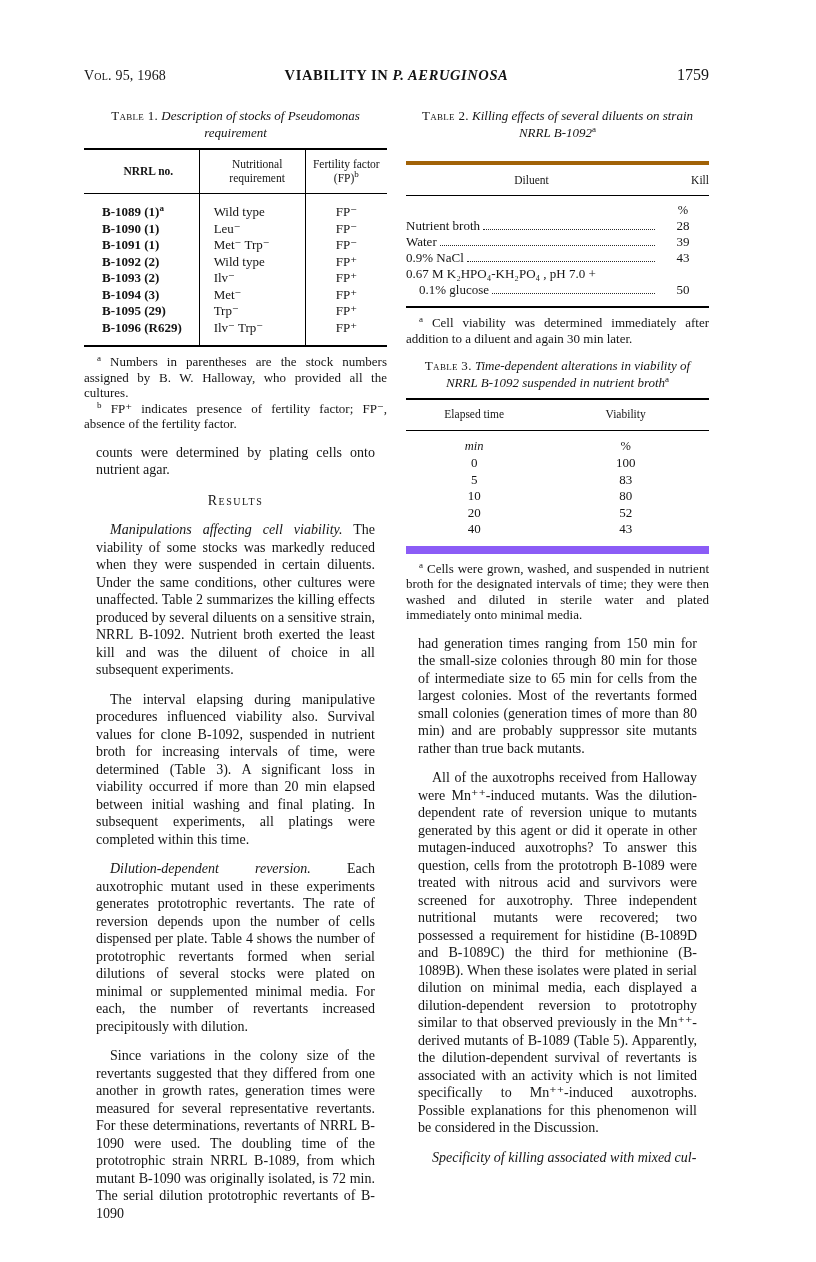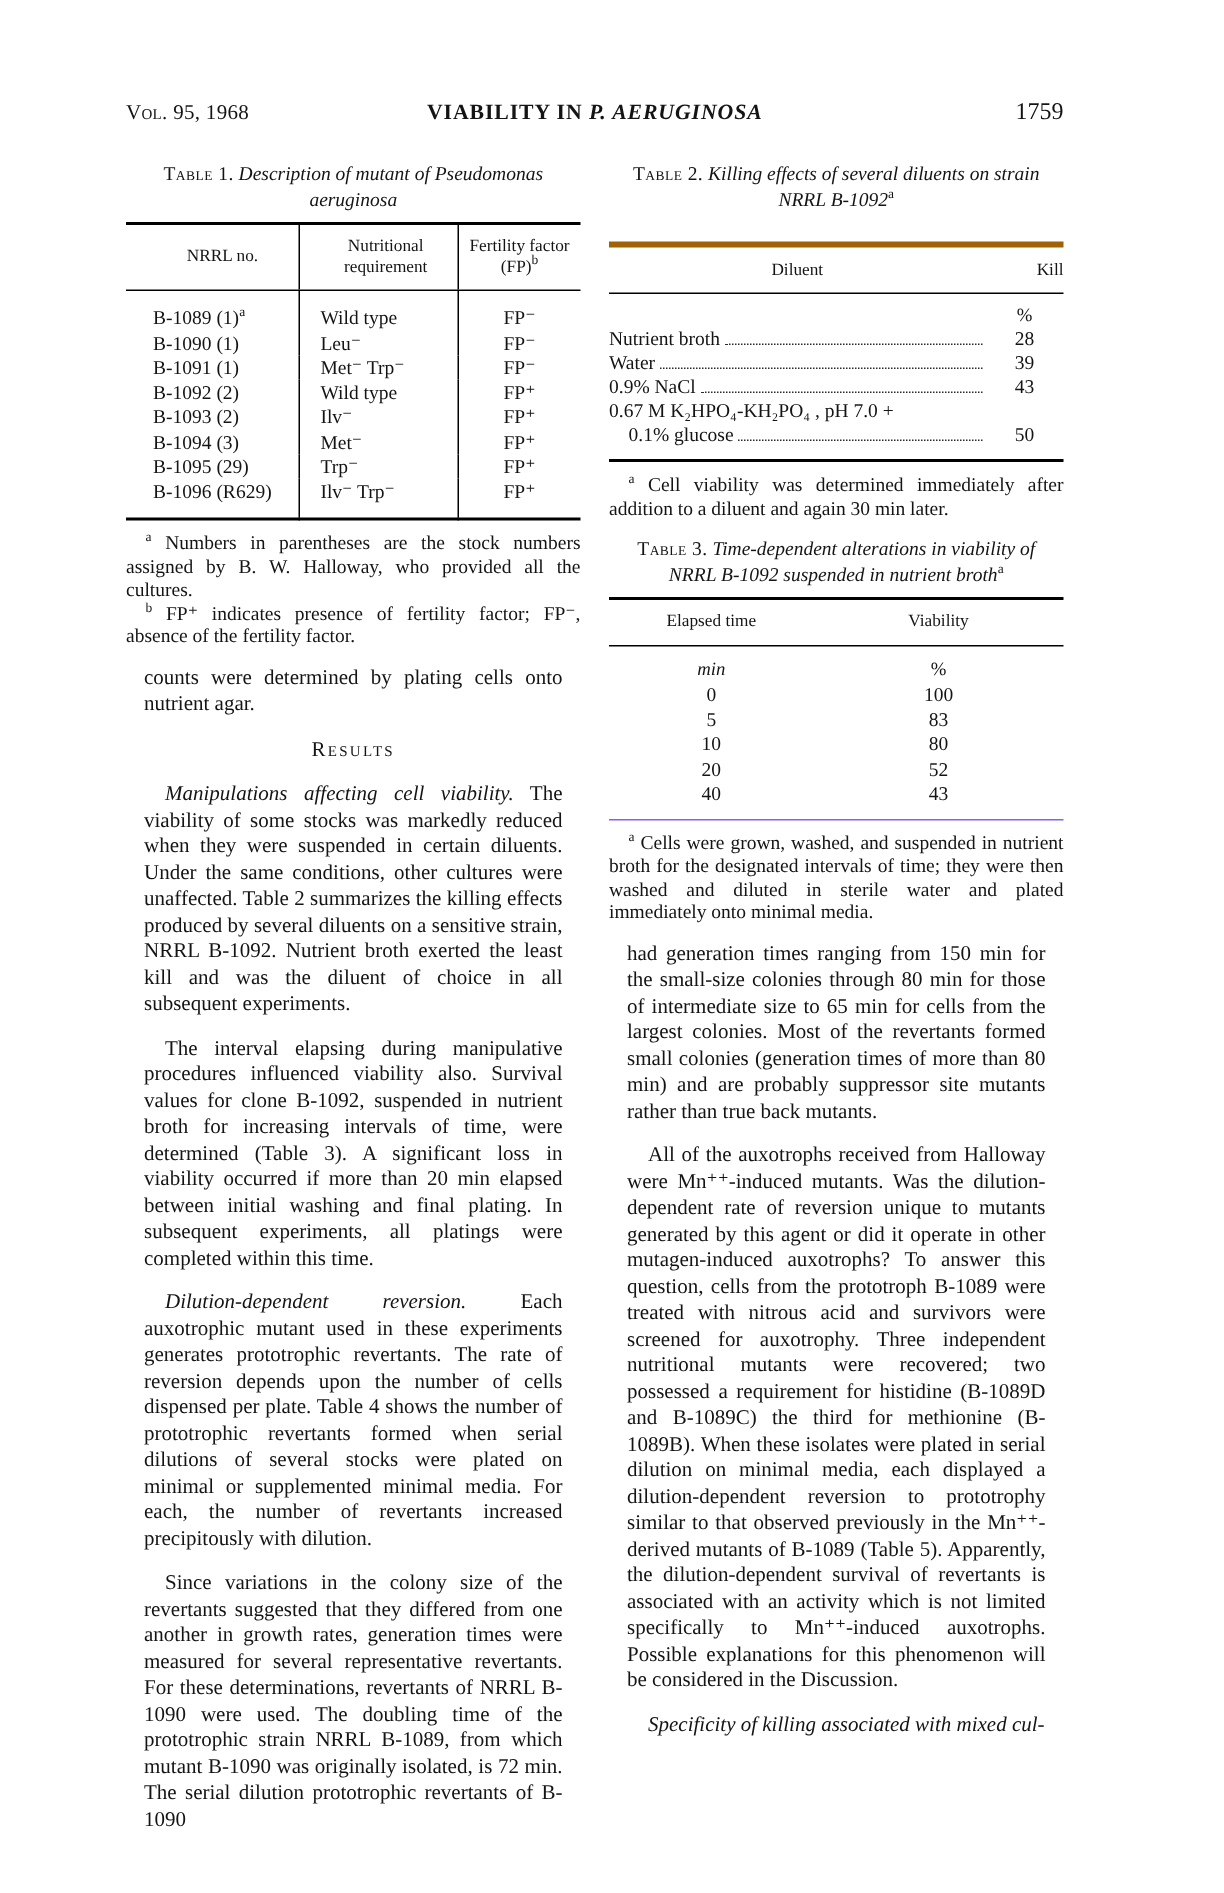--- a/index.html
+++ b/index.html
@@ -38,21 +38,21 @@
     font-size: 13px; line-height: 15.5px;
   }
   table.grid thead th {
     font-weight: normal; font-size: 11.5px; line-height: 13.5px;
     border-bottom: 1px solid #000; padding: 8px 4px; text-align: center; vertical-align: middle;
   }
   table.grid th + th, table.grid td + td { border-left: 1px solid #000; }
   table.grid tbody td { padding: 0.5px 6px; }
   table.grid tbody tr:first-child td { padding-top: 10px; }
   table.grid tbody tr:last-child td { padding-bottom: 10px; }
-  .t1 .c1 { width: 38%; padding-left: 18px; }
+  .t1 .c1 { width: 38%; padding-left: 18px; font-weight: bold; }
   .t1 .c2 { width: 35%; padding-left: 14px; }
   .t1 .c3 { width: 27%; text-align: center; margin-top: 22px; }
 
   
   .fnote { font-size: 13px; line-height: 15.5px; text-align: justify; margin: 0; text-indent: 13px; }
   .fnotes { margin-top: 7px; }
 
   
   .t2 { border-top: 4px solid #a16207; border-bottom: 2px solid #000; font-size: 13px; line-height: 16px; margin-top: 20px; }
   .t2 .t2head { display: flex; border-bottom: 1px solid #000; font-size: 11.5px; padding: 7px 0; }
@@ -63,21 +63,21 @@
   .t2lab { white-space: nowrap; }
   .t2lab.ind { padding-left: 13px; }
   .leader { flex: 1; border-bottom: 1.6px dotted #2a2a2a; margin: 0 2px 3px 3px; min-width: 10px; }
   .noleader { flex: 1; }
   .t2val { width: 52px; text-align: center; }
   .t2unit { text-align: center; width: 52px; margin-left: auto; font-size: 12.5px; }
 
   
   table.t3 {
     width: 100%; border-collapse: collapse;
-    border-top: 2px solid #000; border-bottom: 1px solid #8b5cf6;
+    border-top: 2px solid #000; border-bottom: 8px solid #8b5cf6;
     font-size: 13px; line-height: 15.5px;
   }
   table.t3 thead th {
     font-weight: normal; font-size: 11.5px;
     border-bottom: 1px solid #000; padding: 7px 2px; text-align: center;
   }
   table.t3 td { text-align: center; padding: 0.5px 2px; }
   table.t3 .unit td { padding-top: 8px; font-size: 12.5px; }
   table.t3 .unit .mi { font-style: italic; }
   table.t3 tbody tr:last-child td { padding-bottom: 9px; }
@@ -104,21 +104,21 @@
     <span class="pageno">1759</span>
   </div>
 
   <div class="cols">
 
     <div class="col">
 
       <div>
         <div class="tcaption">
           <span class="tlabel">Table 1.</span>
-          <i>Description of mutant of Pseudomonas aeruginosa</i>
+          <i>Description of stocks of Pseudomonas requirement</i>
         </div>
         <table class="grid t1">
           <thead>
             <tr>
               <th class="c1">NRRL no.</th>
               <th class="c2">Nutritional requirement</th>
               <th class="c3"><span>Fertility factor (FP)</span><sup>b</sup></th>
             </tr>
           </thead>
           <tbody>

